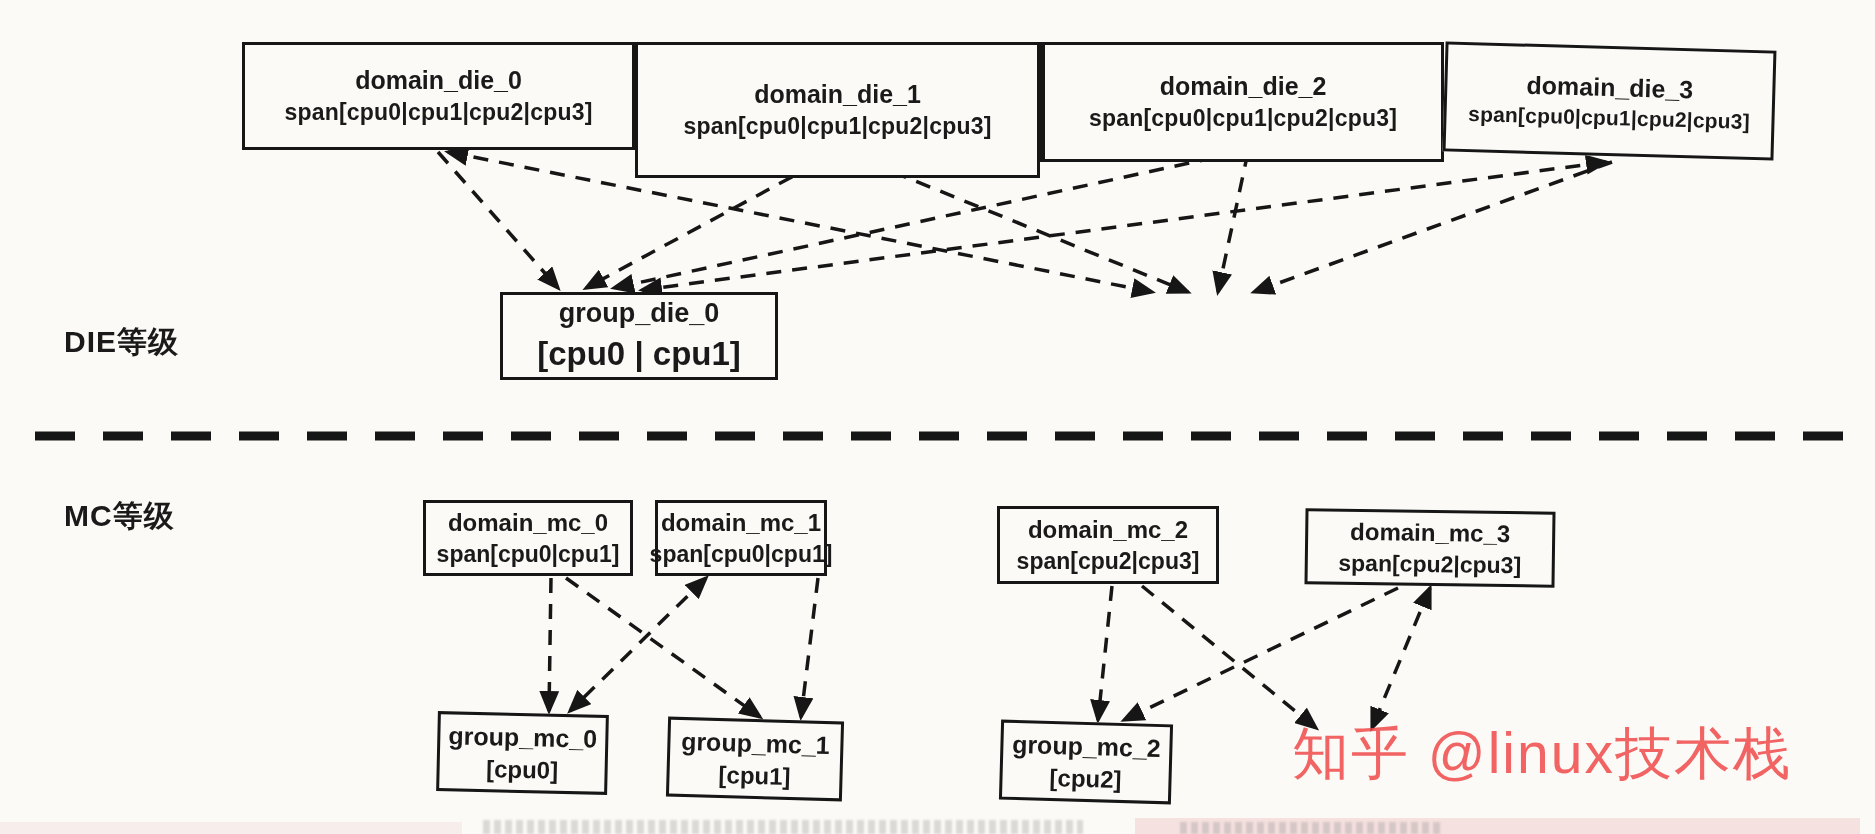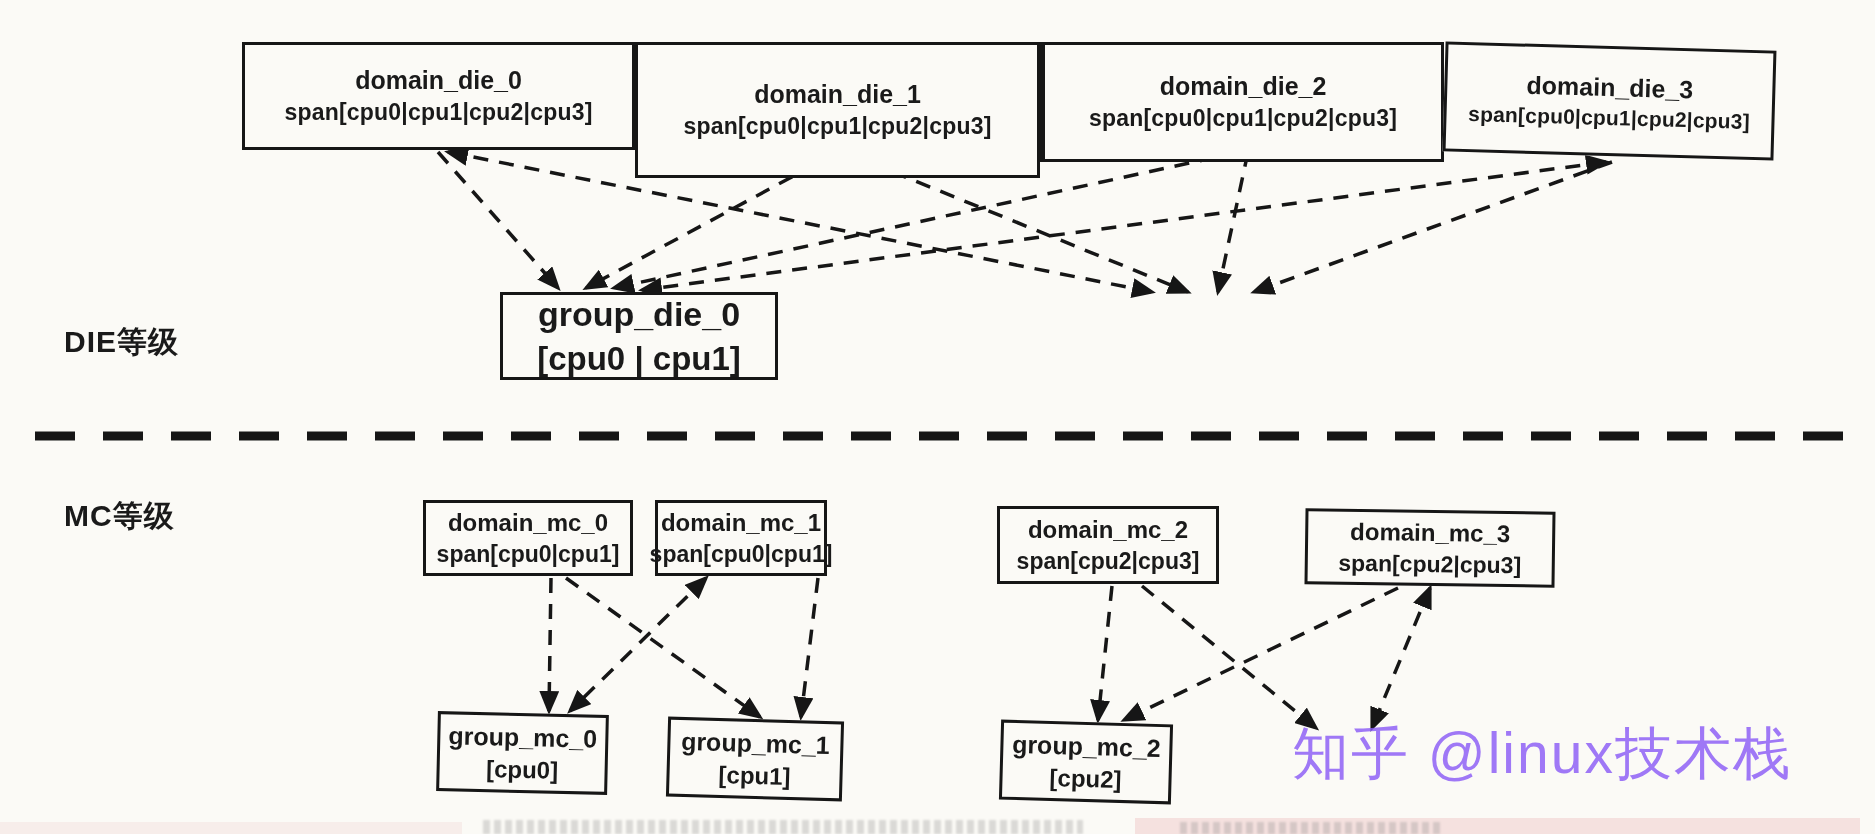--- a/index.html
+++ b/index.html
@@ -14,32 +14,32 @@
   .box{
     position:absolute;z-index:2;
     border:3px solid #161616;background:#fbfaf6;
     display:flex;flex-direction:column;align-items:center;justify-content:center;
     text-align:center;font-weight:700;line-height:1.32;
     box-sizing:border-box;
   }
   .die-domain .bname{font-size:25px;}
   .die-domain .bspan{font-size:23px;letter-spacing:.2px;}
   .die-domain .bspan.small{font-size:21px;}
-  .die-group .bname{font-size:34px;}
+  .die-group .bname{font-size:27px;}
   .die-group .bspan{font-size:33px;}
   .mc-domain .bname{font-size:24px;}
   .mc-domain .bspan{font-size:23px;}
   .mc-group .bname{font-size:25px;}
   .mc-group .bspan{font-size:24px;}
   .lvl-label{
     position:absolute;z-index:3;font-size:30px;font-weight:700;letter-spacing:1px;
   }
   .watermark{
     position:absolute;z-index:6;font-size:57px;font-weight:400;
-    color:#8b5cf6;opacity:.82;letter-spacing:2px;white-space:nowrap;
+    color:#ef4444;opacity:.82;letter-spacing:2px;white-space:nowrap;
   }
   .scan-bar{position:absolute;z-index:0;}
   .bar-pink{background:rgba(238,196,196,.45);}
   .bar-faint{background:rgba(238,205,205,.28);}
   .bar-text{
     background:repeating-linear-gradient(90deg,rgba(130,130,130,.55) 0 7px,rgba(0,0,0,0) 7px 11px);
     opacity:.5;filter:blur(1px);
   }
 </style>
 </head>

